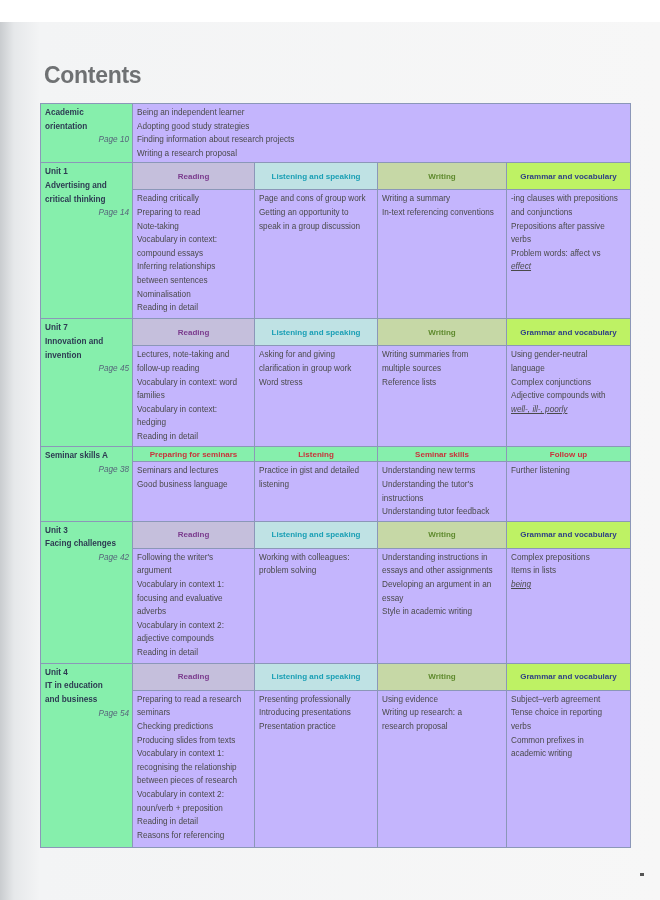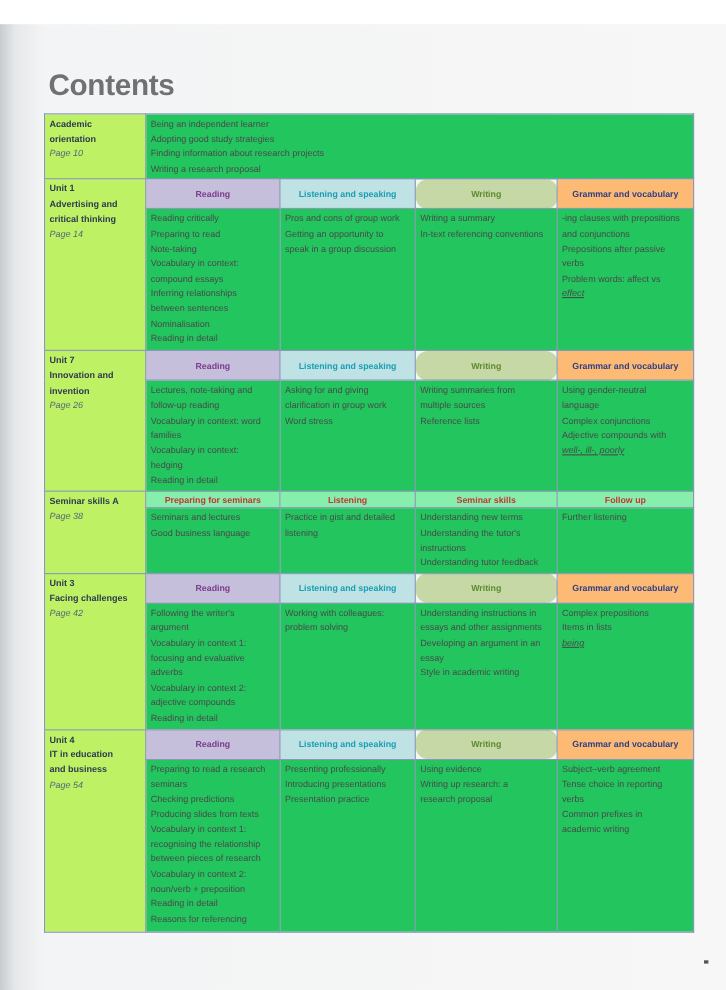--- a/index.html
+++ b/index.html
@@ -7,44 +7,44 @@
     width:660px; height:900px; overflow:hidden; position:relative;
     background:#ffffff;
     font-family:"Liberation Sans", sans-serif;
   }
   .page {
     position:absolute; left:0; top:22px; width:660px; height:878px;
     background:linear-gradient(90deg,#c9cccf 0px,#e6e8ea 14px,#f3f4f5 40px,#f7f7f7 100%);
   }
   .title {
     position:absolute; left:44px; top:62px;
-    font-size:27px; font-weight:bold; color:#6f7173; letter-spacing:-0.3px;
+    font-size:23px; font-weight:bold; color:#6f7173; letter-spacing:-0.3px;
     font-family:"Liberation Sans", sans-serif;
   }
   table {
     position:absolute; left:40px; top:103px; width:590px;
     border-collapse:collapse; table-layout:fixed;
     font-size:8.2px; color:#4a4a4a;
     border:1.5px solid #8b97b8;
   }
   td { border:1px solid #8b97b8; vertical-align:top; padding:2px 3px 2px 4px; line-height:13.6px; }
   td.unit {
-    background:#bef264; width:84px; color:#33465e;
+    background:#86efac; width:84px; color:#33465e;
   }
   td.unit .u-title { font-weight:bold; color:#2d3b52; }
-  td.unit .u-page { font-style:italic; color:#56657a; }
-  td.content { background:#22c55e; }
+  td.unit .u-page { font-style:italic; color:#56657a;text-align:right; }
+  td.content { background:#c4b5fd; }
   th {
     font-size:8px; font-weight:bold; text-align:center; border:1px solid #8b97b8;
     padding:2px 3px; line-height:11px; height:22px; vertical-align:middle;
   }
   th.reading { background:#c5bfdc; color:#7b3c8e; }
   th.listening { background:#bfe2e4; color:#1a9fb5; }
-  th.writing { background:#c6d8a6; color:#5f8a2e;border-radius:11px; }
-  th.grammar { background:#fdba74; color:#2f3f86; }
+  th.writing { background:#c6d8a6; color:#5f8a2e; }
+  th.grammar { background:#bef264; color:#2f3f86; }
   th.seminar { background:#86efac; color:#c9333b; }
   .line { display:block; }
   .it { font-style:italic;text-decoration:underline; }
   .dot { position:absolute; left:640px; top:873px; width:4px; height:3px; background:#555; }
 </style>
 </head>
 <body>
 
 <div class="page"></div>
 <div class="title">Contents</div>
@@ -91,21 +91,21 @@
           <span class="line">Preparing to read</span>
           <span class="line">Note-taking</span>
           <span class="line">Vocabulary in context:</span>
           <span class="line">compound essays</span>
           <span class="line">Inferring relationships</span>
           <span class="line">between sentences</span>
           <span class="line">Nominalisation</span>
           <span class="line">Reading in detail</span>
     </td>
     <td class="content">
-      <span class="line">Pros and cons of group work</span>
+      <span class="line">Page and cons of group work</span>
           <span class="line">Getting an opportunity to</span>
           <span class="line">speak in a group discussion</span>
     </td>
     <td class="content">
       <span class="line">Writing a summary</span>
           <span class="line">In-text referencing conventions</span>
     </td>
     <td class="content">
       <span class="line">-ing clauses with prepositions</span>
           <span class="line">and conjunctions</span>
@@ -114,21 +114,21 @@
           <span class="line">Problem words: affect vs</span>
           <span class="line it">effect</span>
     </td>
   </tr>
 
   <tr>
     <td class="unit" rowspan="2">
       <span class="line u-title">Unit 7</span>
       <span class="line u-title">Innovation and</span>
       <span class="line u-title">invention</span>
-      <span class="line u-page">Page 26</span>
+      <span class="line u-page">Page 45</span>
     </td>
     <th class="reading">Reading</th>
     <th class="listening">Listening and speaking</th>
     <th class="writing">Writing</th>
     <th class="grammar">Grammar and vocabulary</th>
   </tr>
   <tr>
     <td class="content" style="height:96px">
       <span class="line">Lectures, note-taking and</span>
           <span class="line">follow-up reading</span>

